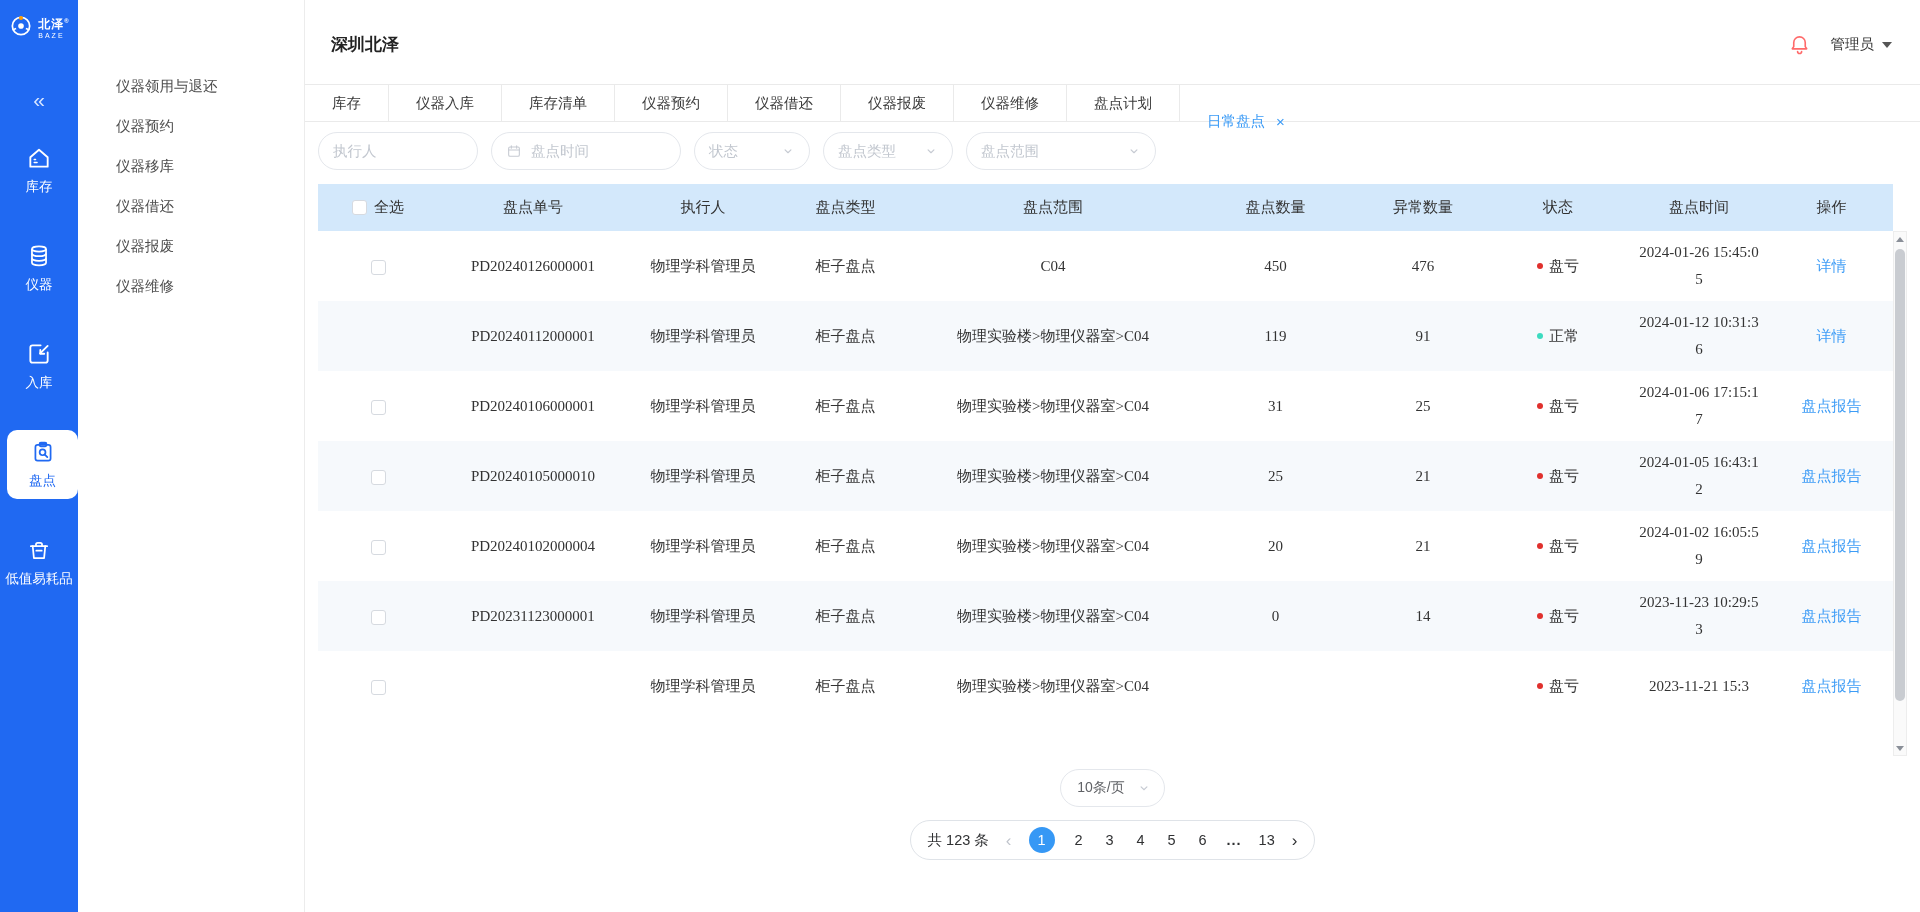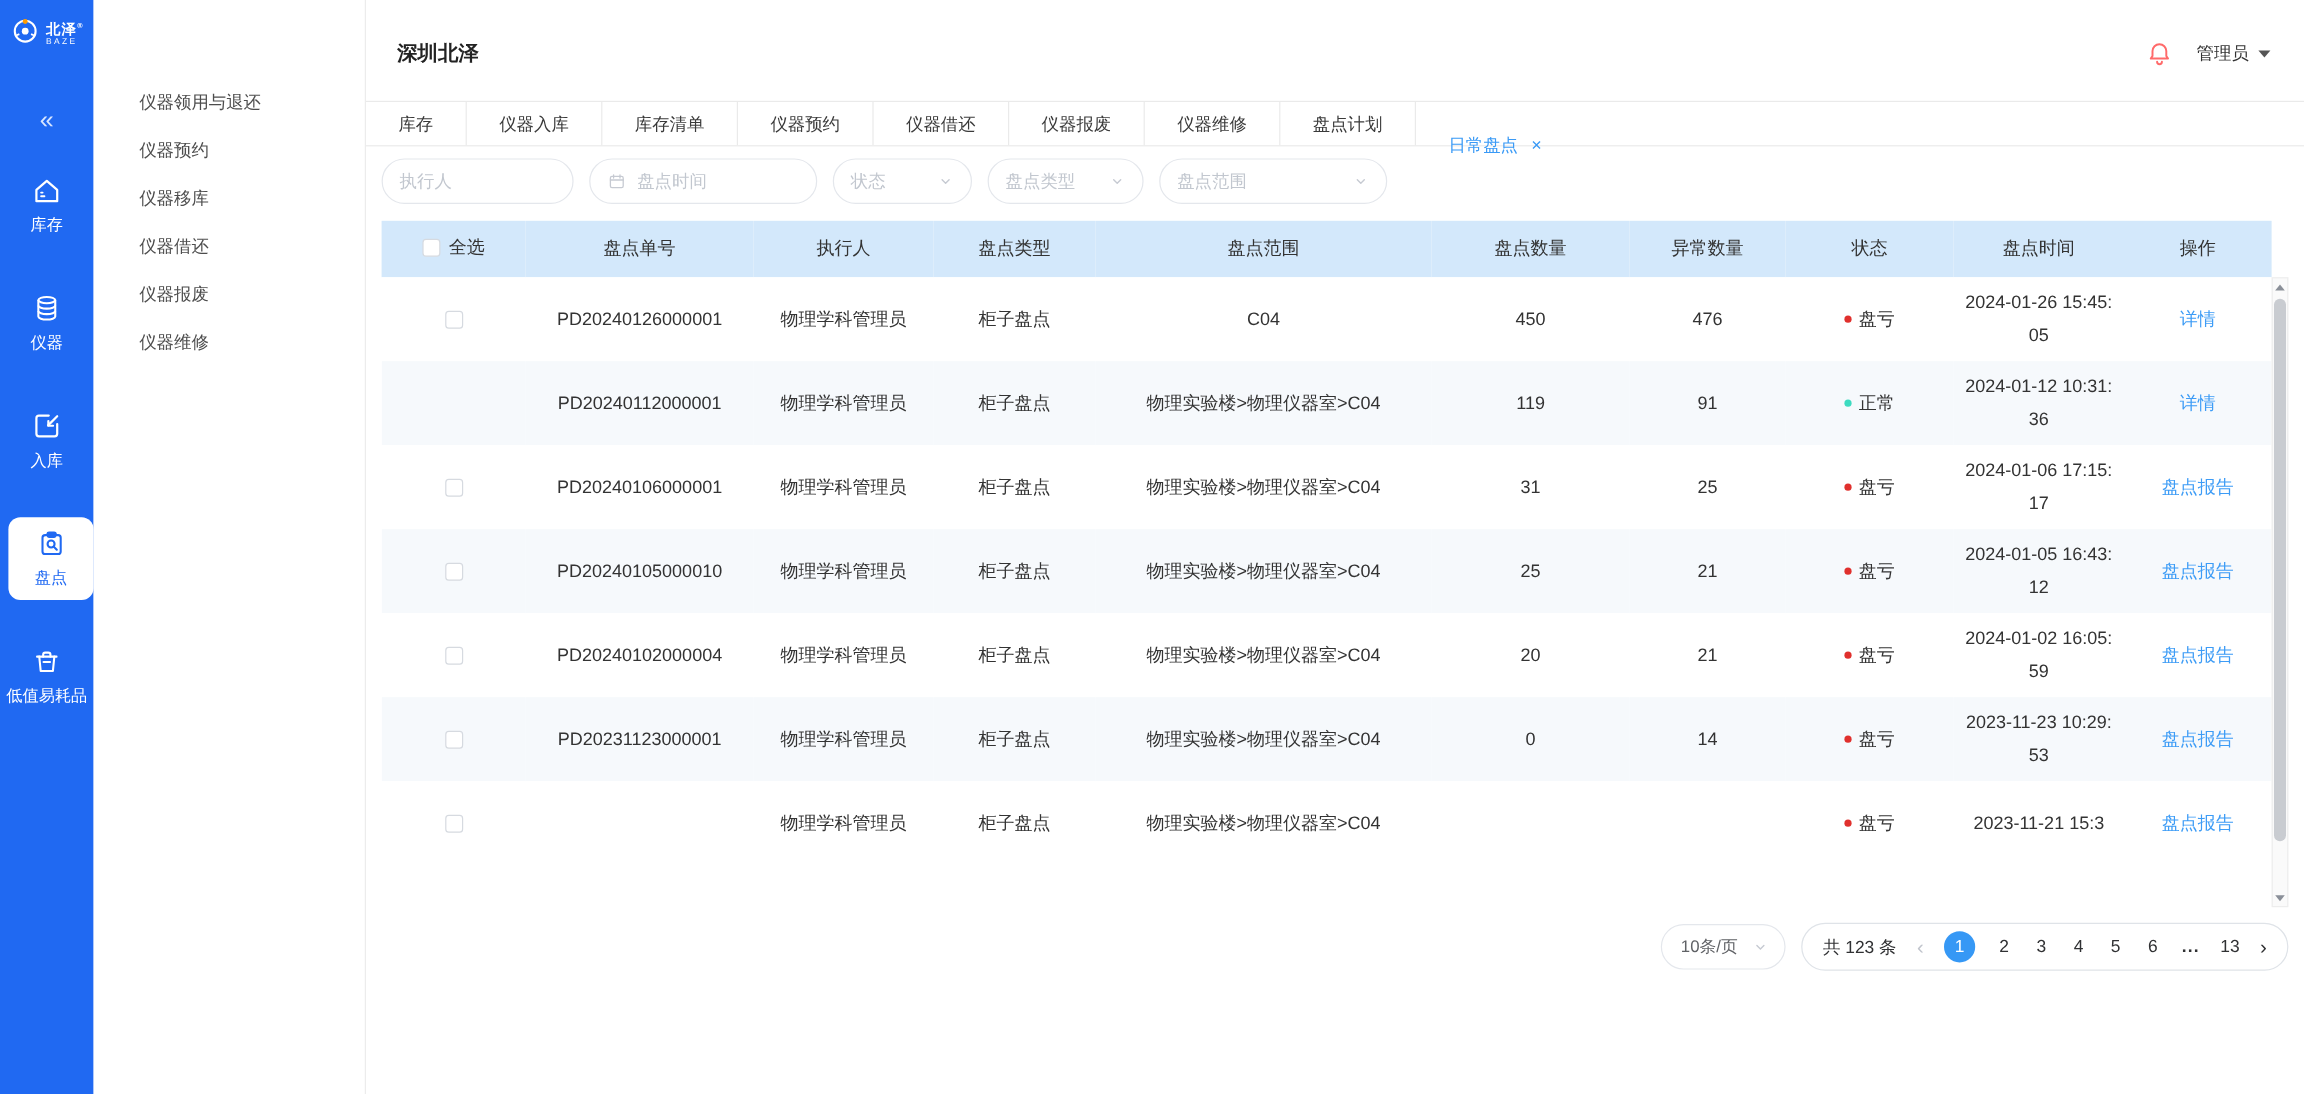--- a/index.html
+++ b/index.html
@@ -52,41 +52,41 @@
   .toolbar { margin-left:auto; display:flex; gap:9px; }
   .btn { height:37px; padding:0 15px; border-radius:9px; border:none; background:#3698f5; color:#fff; font-size:14.5px; font-family:"Liberation Sans",sans-serif; display:flex; align-items:center; cursor:pointer; white-space:nowrap; }
   .btn.outline { background:#fff; border:1px solid #3698f5; color:#3698f5; }
 
   
   .table-wrap { position:relative; }
   .table-inner { margin-right:14px; }
   table { width:100%; border-collapse:collapse; table-layout:fixed; }
   thead th { background:#d3e8fb; height:47px; font-weight:400; font-size:15px; color:#333; text-align:center; }
   .body-clip { height:525px; overflow:hidden; }
-  tbody tr { height:70px; background:#fff; }
+  tbody tr { height:70px; background:#fff;font-family:Liberation Serif, serif; }
   tbody tr:nth-child(even) { background:#f6f9fc; }
   td { text-align:center; font-size:15px; color:#333; vertical-align:middle; word-break:break-all; }
   .checkbox { width:15px; height:15px; border:1px solid #d6dae0; border-radius:3px; background:#fff; display:inline-block; vertical-align:middle; cursor:pointer; }
   .selall { display:inline-flex; align-items:center; gap:7px; }
   .status-cell { display:inline-flex; align-items:center; gap:6px; }
   .dot { width:6px; height:6px; border-radius:50%; flex-shrink:0; }
   .dot.loss { background:#e0302d; } .dot.normal { background:#3cdbc0; }
   .time-cell { display:inline-block; width:124px; line-height:1.8; word-break:break-all; }
   .link { color:#3d9cf6; cursor:pointer; }
 
   
   .vscroll { position:absolute; top:47px; right:0; width:14px; height:525px; background:#fafafa; border:1px solid #ededed; }
   .varrow { position:absolute; left:0; width:12px; height:14px; display:flex; align-items:center; justify-content:center; cursor:pointer; }
   .varrow.up { top:0; } .varrow.down { bottom:0; }
   .tri-up { width:0; height:0; border-left:4px solid transparent; border-right:4px solid transparent; border-bottom:5px solid #8a8f98; }
   .tri-down { width:0; height:0; border-left:4px solid transparent; border-right:4px solid transparent; border-top:5px solid #8a8f98; }
   .vthumb { position:absolute; left:1px; width:10px; top:17px; height:452px; background:#c9ccd1; border-radius:5px; cursor:pointer; }
 
   
-  .pager-row { display:flex; justify-content:flex-end; align-items:center; gap:13px; margin-top:13px; }
+  .pager-row { display:flex; justify-content:flex-end; align-items:center; gap:13px; margin-top:13px;flex-direction:column; }
   .page-size { height:38px; border:1px solid #e4e7ec; border-radius:19px; padding:0 13px 0 16px; display:flex; align-items:center; gap:12px; font-size:14px; color:#606266; cursor:pointer; }
   .page-size .chev { color:#c6cad2; } .page-size .chev svg { width:14px; height:14px; display:block; }
   .pages-box { height:40px; border:1px solid #dfe3e8; border-radius:20px; display:flex; align-items:center; padding:0 17px; gap:17px; font-size:14.5px; color:#303133; }
   .pg-prev { color:#c0c4cc; font-size:17px; cursor:pointer; line-height:1; }
   .pg-next { color:#303133; font-size:17px; cursor:pointer; line-height:1; }
   .pg-num { min-width:14px; text-align:center; cursor:pointer; }
   .pg-num.current { width:26px; height:26px; min-width:26px; border-radius:50%; background:#3698f5; color:#fff; display:flex; align-items:center; justify-content:center; }
   .pg-ellipsis { font-weight:bold; letter-spacing:1px; cursor:pointer; }
 </style>
 </head>

